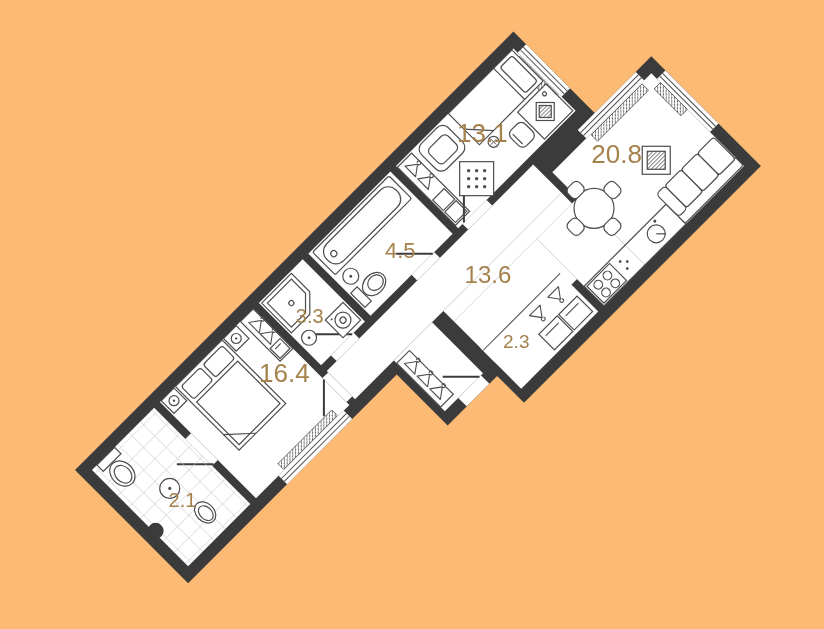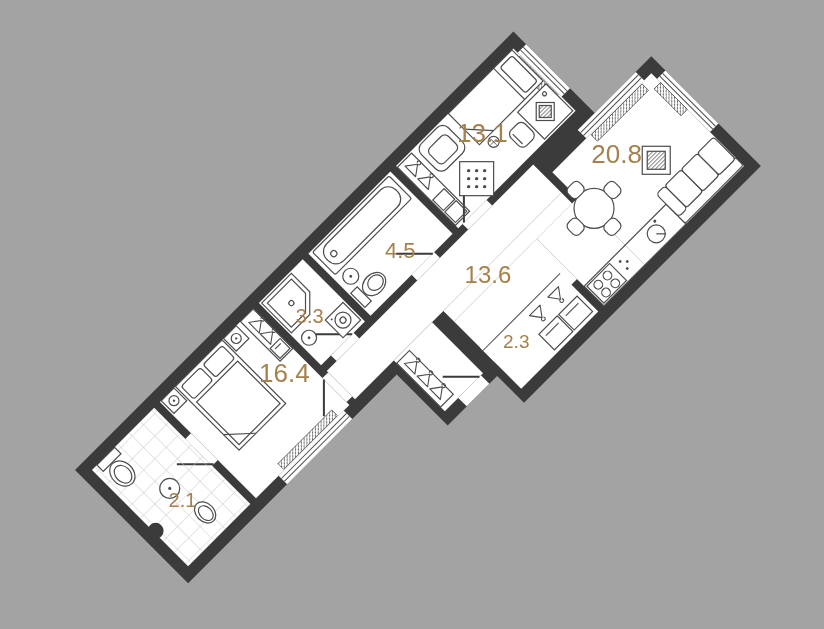--- a/index.html
+++ b/index.html
@@ -1,16 +1,16 @@
 <!DOCTYPE html>
 <html><head>
 <meta charset="utf-8">
 <style>
   html,body{margin:0;padding:0;background:#ffffff;}
-  .stage{position:relative;width:824px;height:629px;background:#a3a3a3;overflow:hidden;}
+  .stage{position:relative;width:824px;height:629px;background:#fdba74;overflow:hidden;}
   .lbl{font-family:"Liberation Sans",sans-serif;fill:#a5824c;}
   svg{display:block;}
 </style>
 </head>
 <body>
 
 <div class="stage">
 <svg width="824" height="629" viewBox="0 0 824 629">
   <defs>
     <pattern id="hatch" patternUnits="userSpaceOnUse" width="4" height="4">

